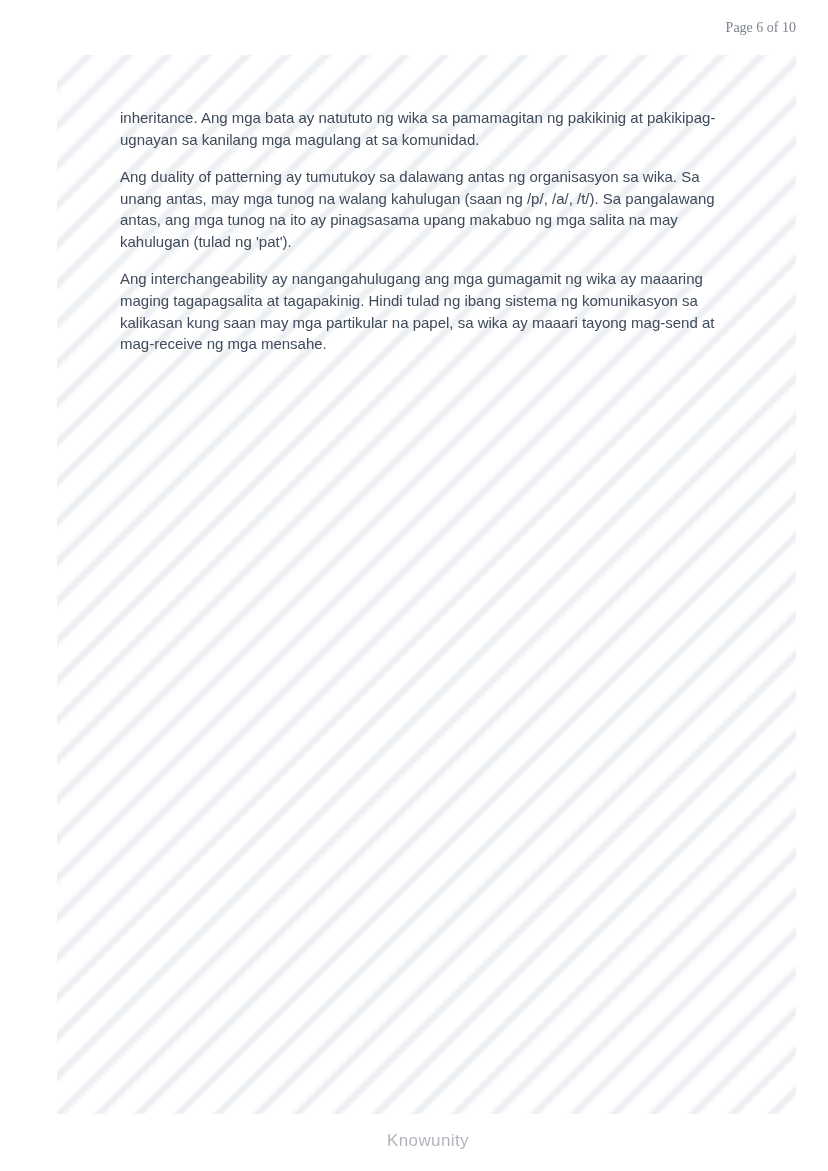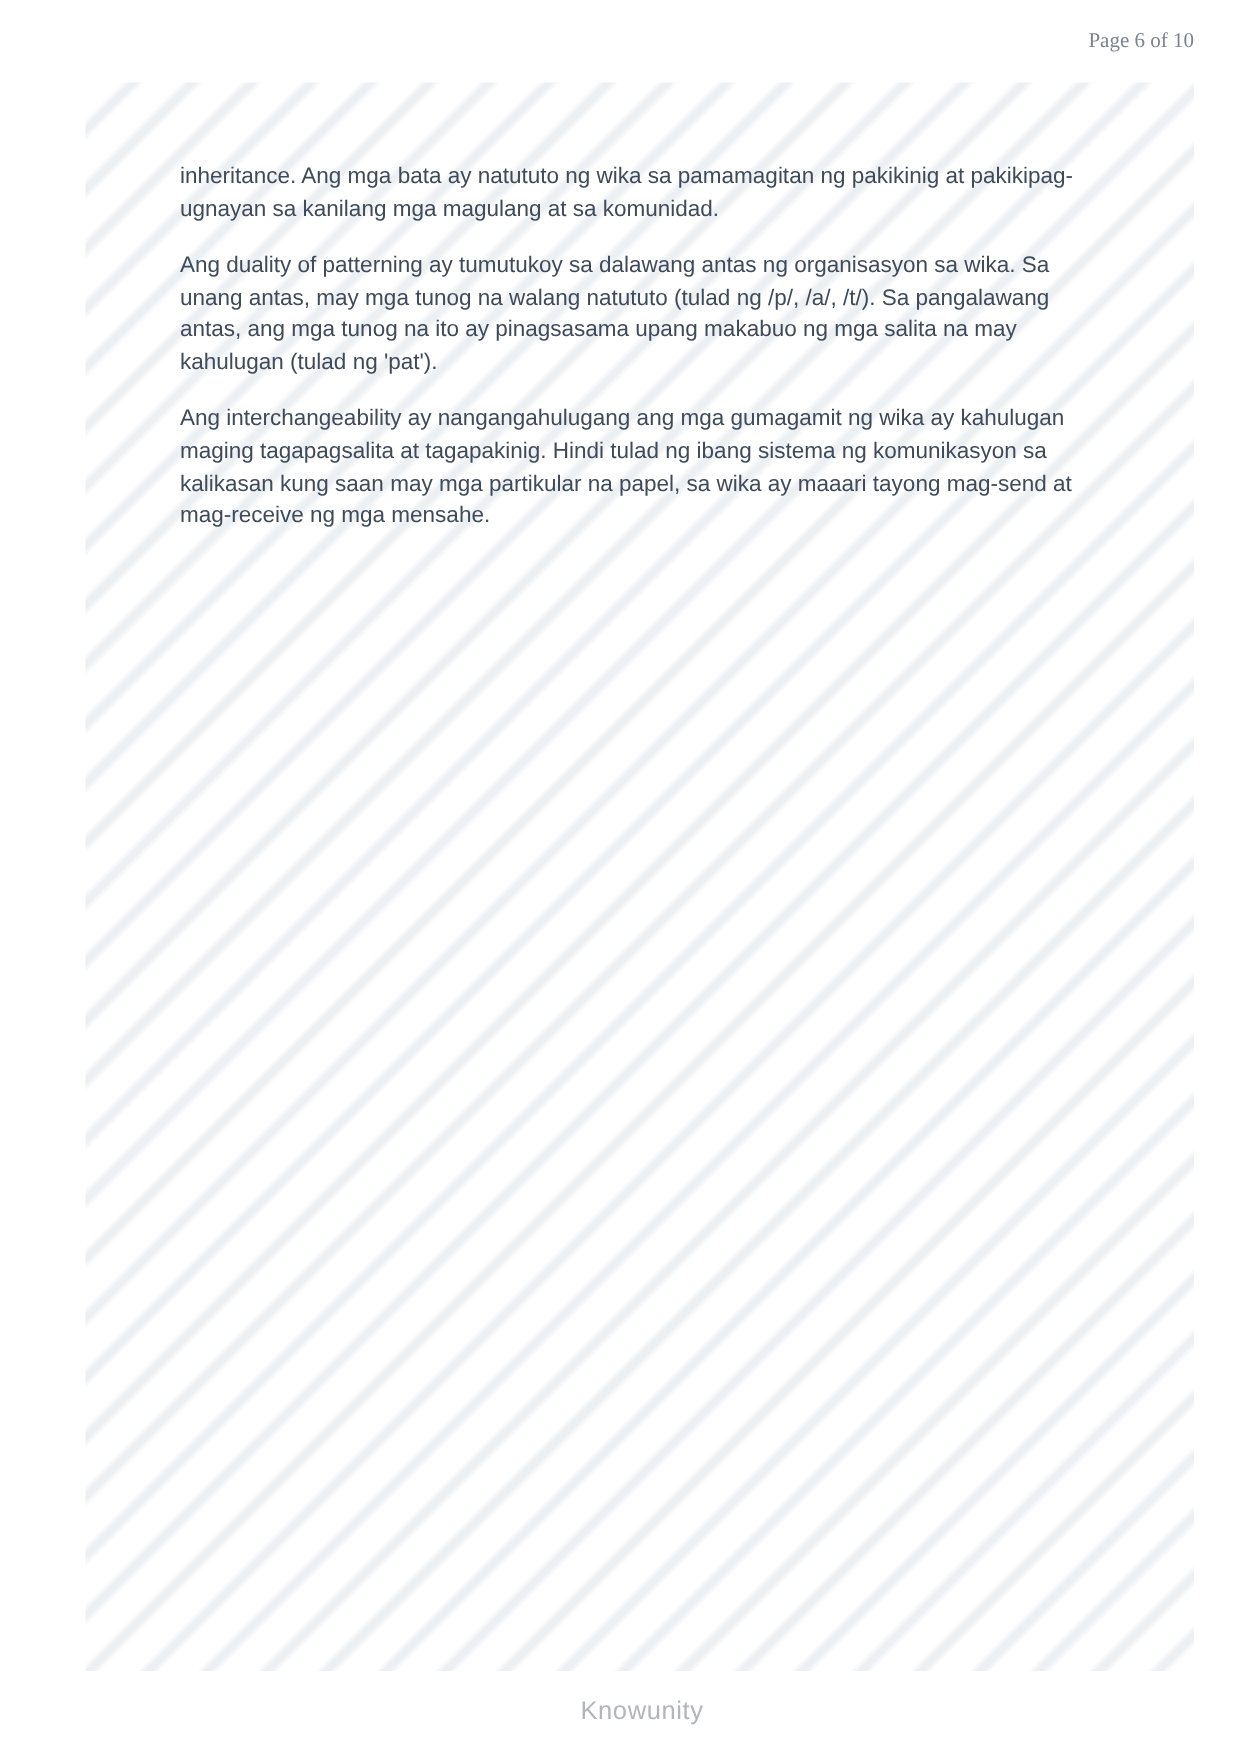--- a/index.html
+++ b/index.html
@@ -71,19 +71,19 @@
 <body>
 
 <div class="page">
 
   <div class="watermark"></div>
 
   <div class="page-number">Page 6 of 10</div>
 
   <div class="content">
     <p>inheritance. Ang mga bata ay natututo ng wika sa pamamagitan ng pakikinig at pakikipag-ugnayan sa kanilang mga magulang at sa komunidad.</p>
-    <p>Ang duality of patterning ay tumutukoy sa dalawang antas ng organisasyon sa wika. Sa unang antas, may mga tunog na walang natututo (tulad ng /p/, /a/, /t/). Sa pangalawang antas, ang mga tunog na ito ay pinagsasama upang makabuo ng mga salita na may kahulugan (tulad ng 'pat').</p>
-    <p>Ang interchangeability ay nangangahulugang ang mga gumagamit ng wika ay kahulugan maging tagapagsalita at tagapakinig. Hindi tulad ng ibang sistema ng komunikasyon sa kalikasan kung saan may mga partikular na papel, sa wika ay maaari tayong mag-send at mag-receive ng mga mensahe.</p>
+    <p>Ang duality of patterning ay tumutukoy sa dalawang antas ng organisasyon sa wika. Sa unang antas, may mga tunog na walang kahulugan (saan ng /p/, /a/, /t/). Sa pangalawang antas, ang mga tunog na ito ay pinagsasama upang makabuo ng mga salita na may kahulugan (tulad ng 'pat').</p>
+    <p>Ang interchangeability ay nangangahulugang ang mga gumagamit ng wika ay maaaring maging tagapagsalita at tagapakinig. Hindi tulad ng ibang sistema ng komunikasyon sa kalikasan kung saan may mga partikular na papel, sa wika ay maaari tayong mag-send at mag-receive ng mga mensahe.</p>
   </div>
 
   <div class="footer-brand">Knowunity</div>
 
 </div>
 
 </body></html>

